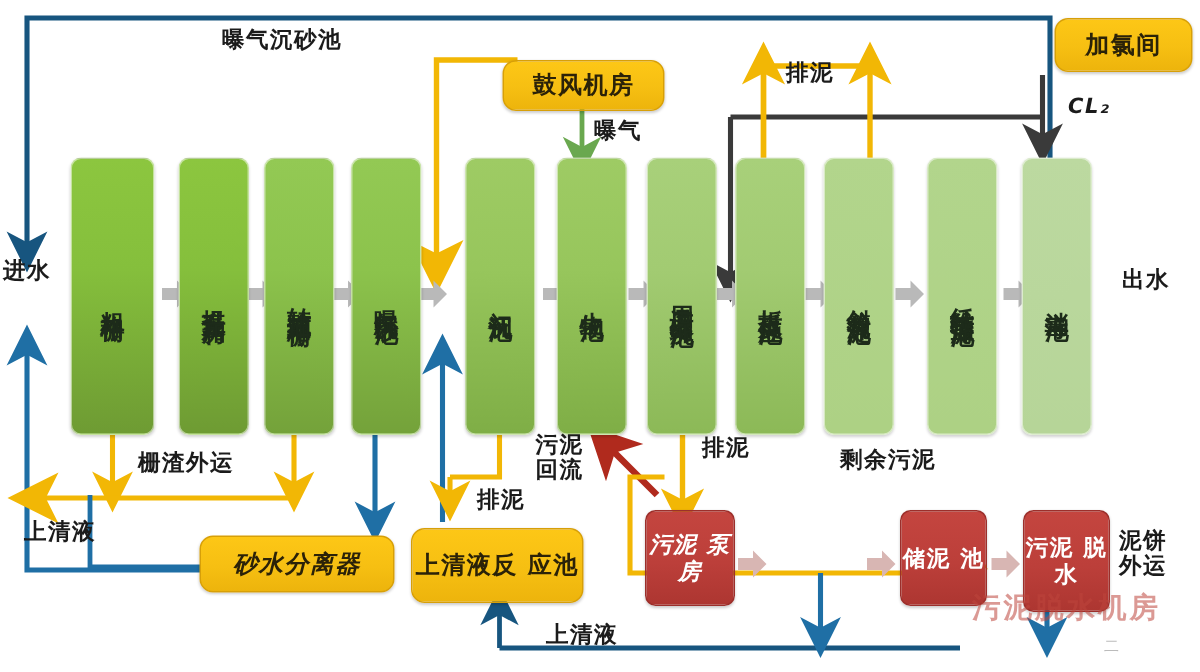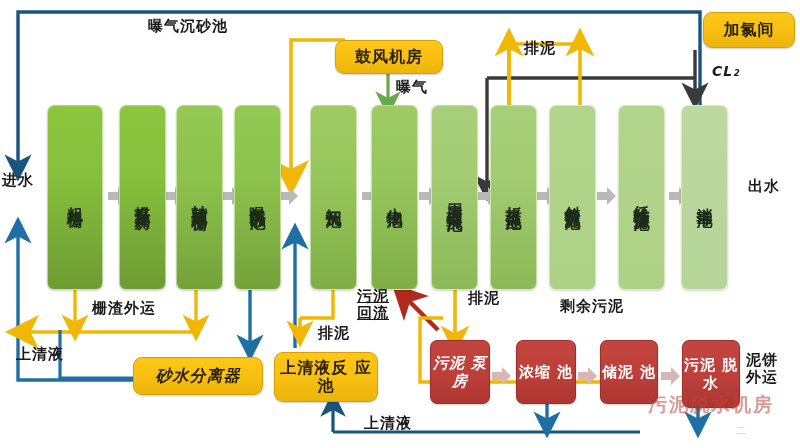--- a/index.html
+++ b/index.html
@@ -226,28 +226,26 @@
   <div class="node tank g5" style="left:618px;top:105px;width:47px;height:185px;">纤维转盘滤池</div>
 
   <div class="node tank g6" style="left:681px;top:105px;width:47px;height:185px;">消毒池</div>
 
   <div class="node aux" style="left:335px;top:40px;width:108px;height:34px;">鼓风机房</div>
 
   <div class="node aux" style="left:655px;top:12px;width:92px;height:36px;margin-left:48px;">加氯间</div>
 
   <div class="node aux" style="left:133px;top:357px;width:130px;height:38px;font-style:italic;">砂水分离器</div>
 
-  <div class="node aux" style="left:274px;top:352px;width:104px;height:50px;">上清液反
+  <div class="node aux" style="left:274px;top:352px;width:115px;height:50px;text-align:right;">上清液反
 应池</div>
 
   <div class="node red" style="left:430px;top:340px;width:60px;height:64px;font-style:italic;">污泥
 泵房</div>
 
-  <div class="node red" style="left:516px;top:340px;width:60px;height:64px;">浓缩
-池</div>
 
   <div class="node red" style="left:600px;top:340px;width:58px;height:64px;">储泥
 池</div>
 
   <div class="node red" style="left:682px;top:340px;width:58px;height:68px;">污泥
 脱水</div>
 
   <div class="cap" style="left:148px;top:18px;">曝气沉砂池</div>
 
   <div class="cap" style="left:2px;top:172px;">进水</div>
@@ -261,21 +259,21 @@
   <div class="cap" style="left:524px;top:40px;">排泥</div>
 
   <div class="cap" style="left:92px;top:300px;">栅渣外运</div>
 
   <div class="cap" style="left:16px;top:346px;">上清液</div>
 
   <div class="cap" style="left:364px;top:415px;">上清液</div>
 
   <div class="cap" style="left:318px;top:325px;">排泥</div>
 
-  <div class="cap" style="left:357px;top:288px;text-align:center;text-decoration:underline;">污泥
+  <div class="cap" style="left:357px;top:288px;text-align:center;">污泥
 回流</div>
 
   <div class="cap" style="left:468px;top:290px;">排泥</div>
 
   <div class="cap" style="left:560px;top:298px;">剩余污泥</div>
 
   <div class="cap" style="left:746px;top:352px;text-align:left;">泥饼
 外运</div>
 
   <div class="wm" style="left:648px;top:392px;">污泥脱水机房</div>

